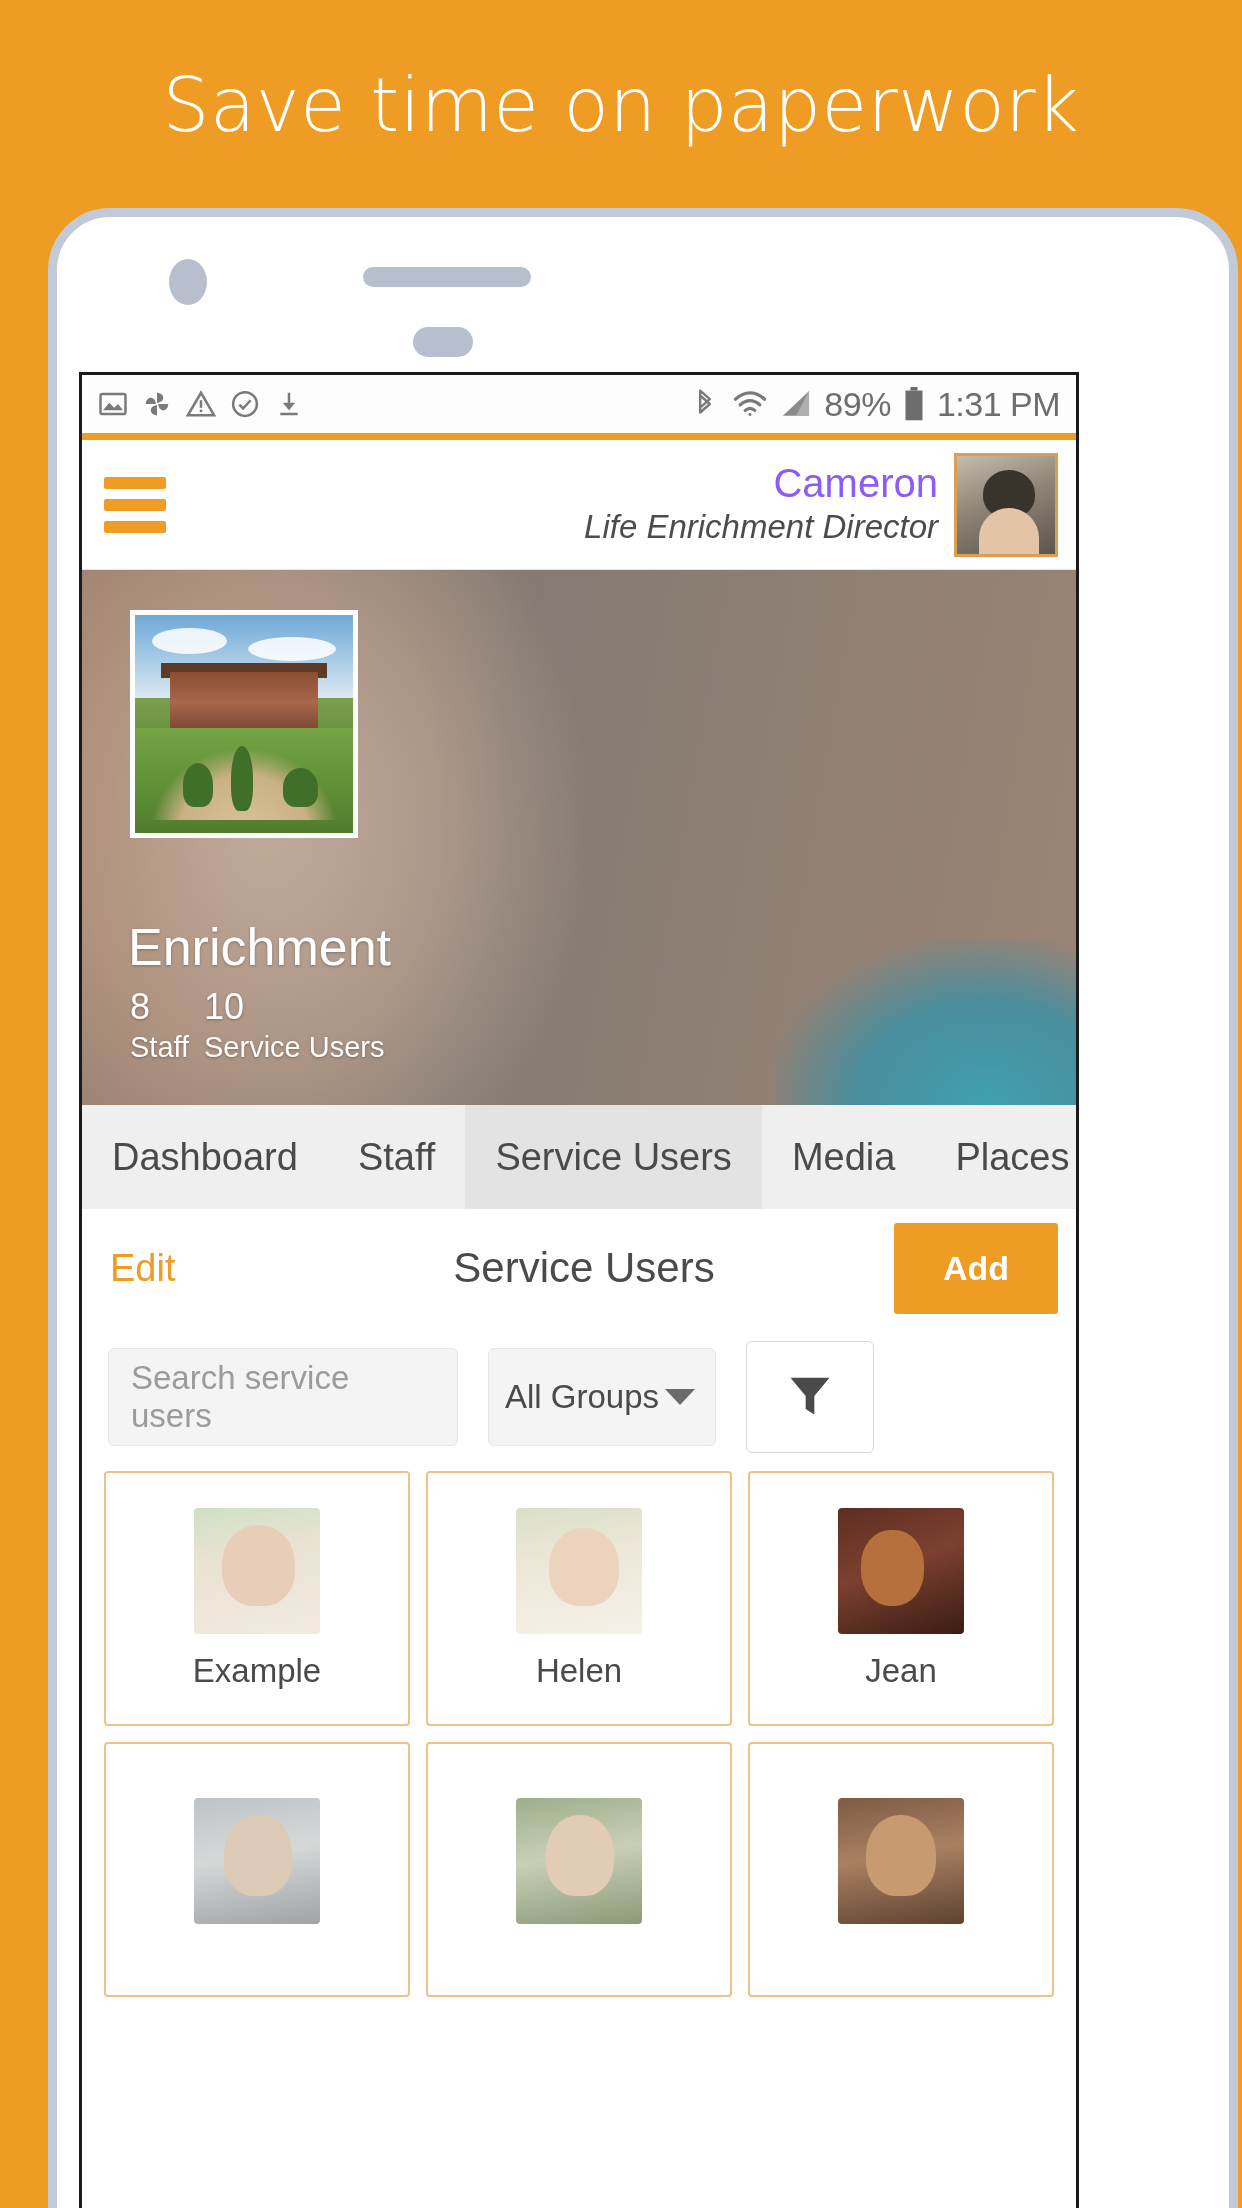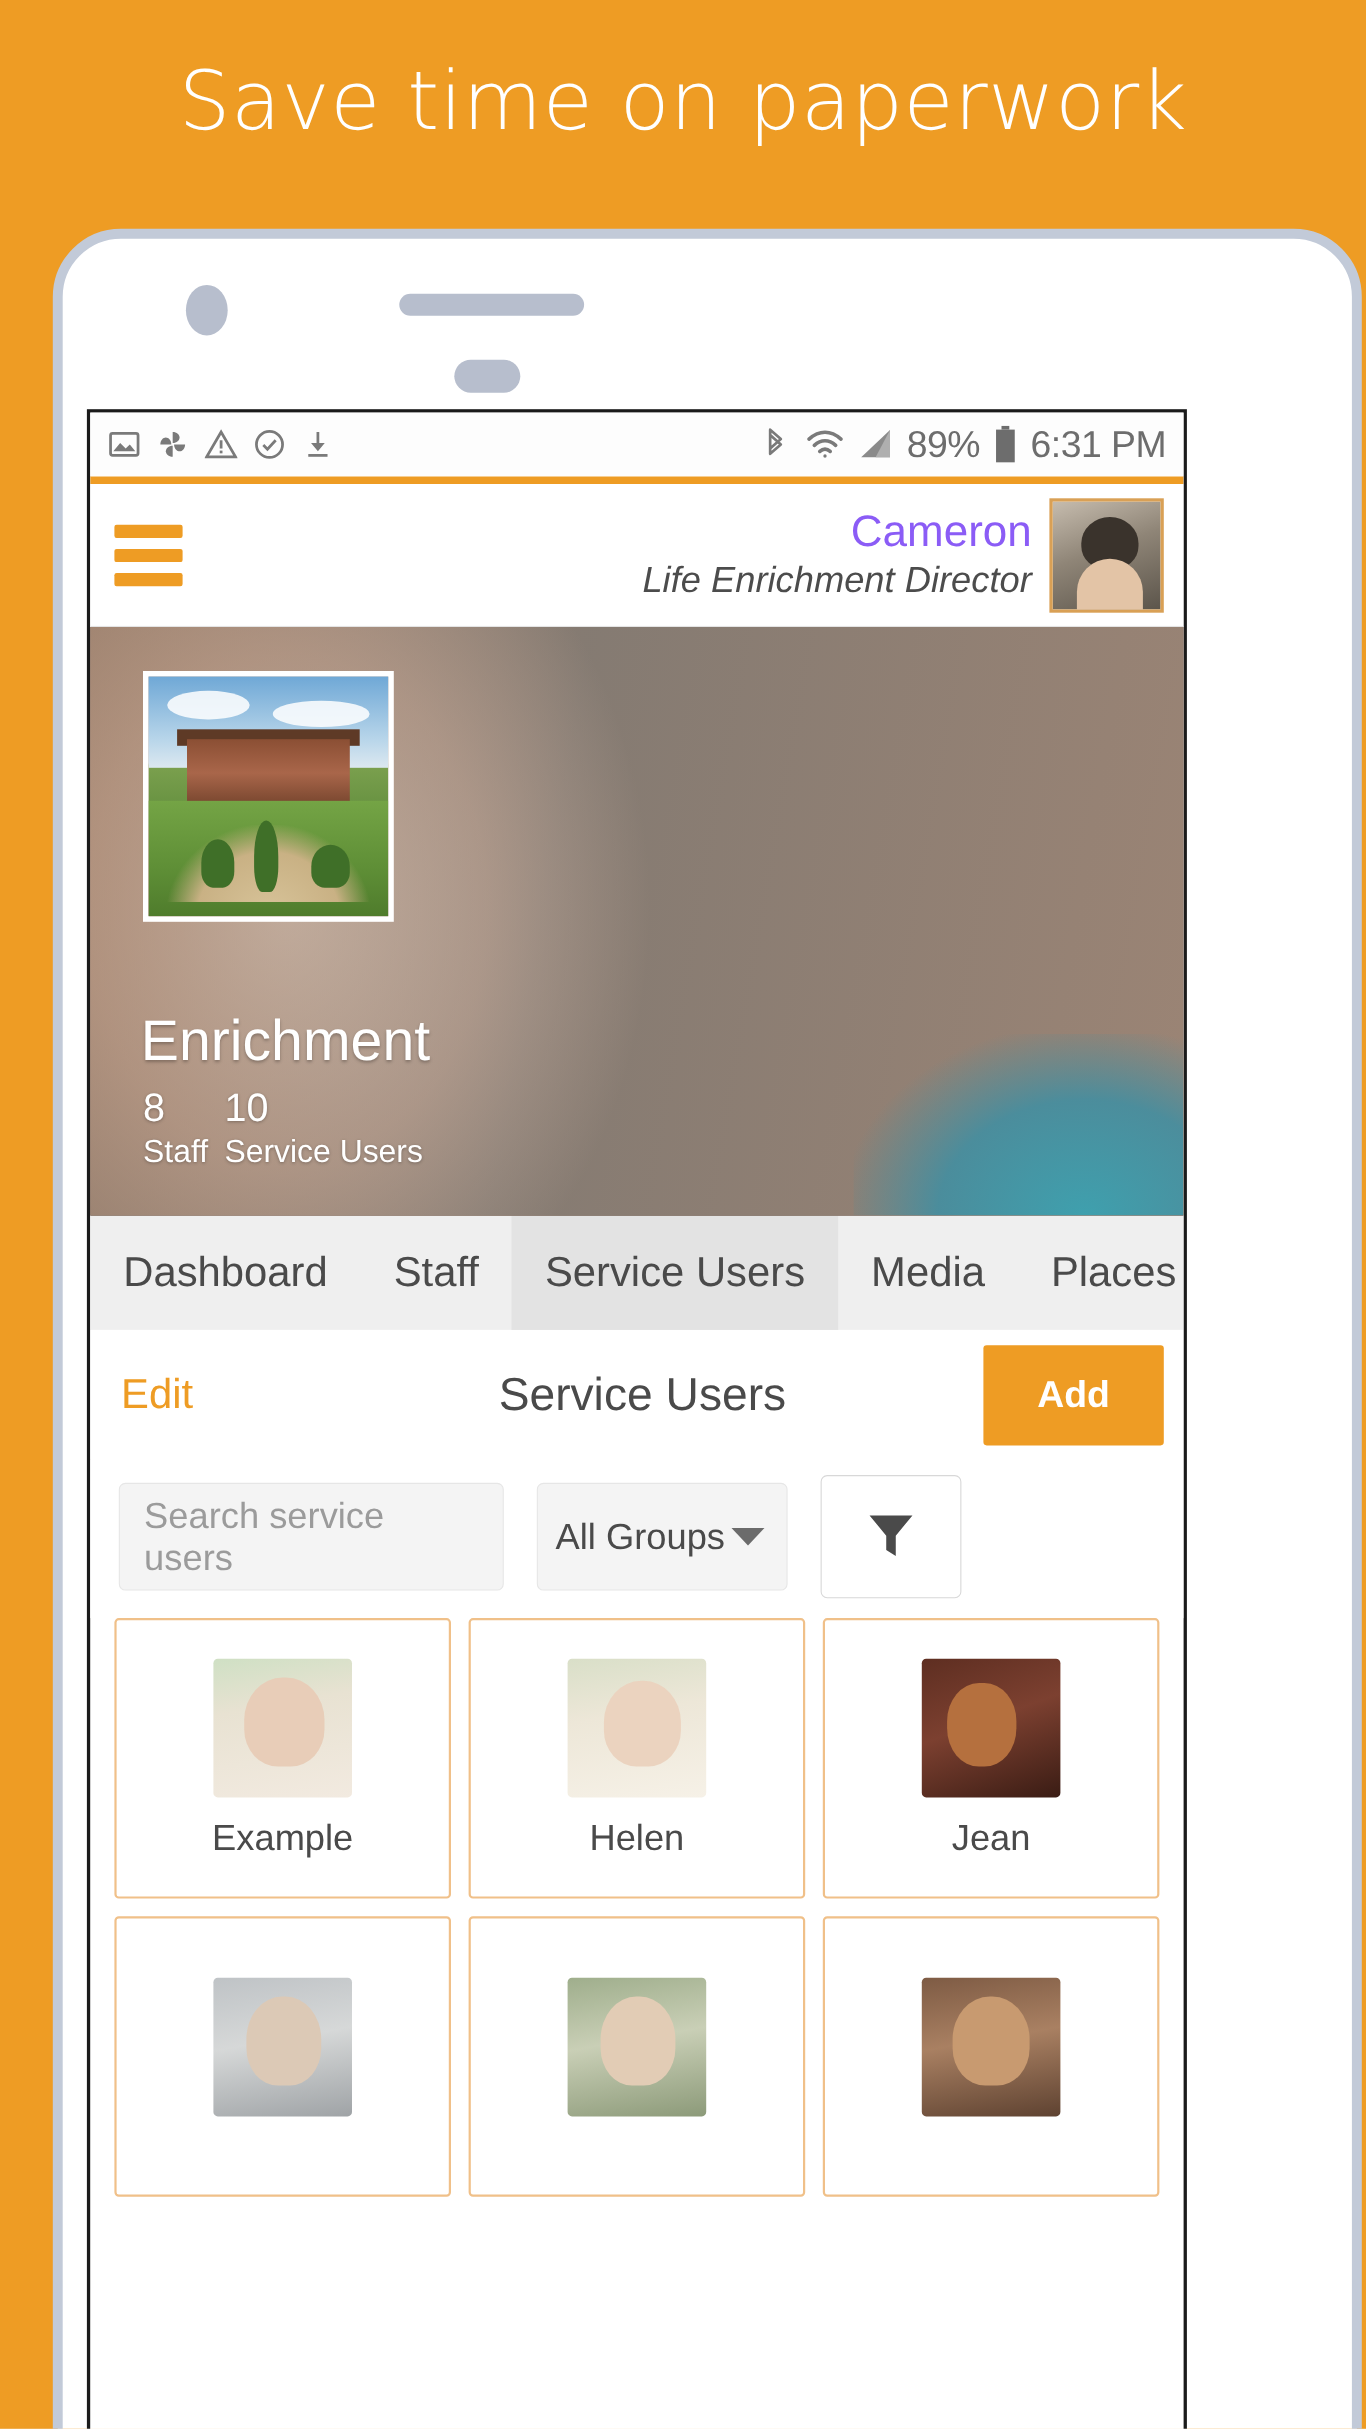--- a/index.html
+++ b/index.html
@@ -5,21 +5,21 @@
   * { box-sizing: border-box; margin: 0; padding: 0; }
   html, body {
     width: 1242px; height: 2208px;
     font-family: "Liberation Sans", sans-serif;
     overflow: hidden;
   }
   body { background: #EE9C24; position: relative; }
 
   
   .promo-title {
-    position: absolute; top: 52px; left: 0; width: 1242px;
+    position: absolute; top: 65px; left: 0; width: 1242px;
     text-align: center;
     color: #FFFFFF;
     font-size: 74px;
     font-weight: 300;
     letter-spacing: 0.5px;
     line-height: 1.1;
     font-family: "DejaVu Sans", sans-serif;
   }
 
   
@@ -344,21 +344,21 @@
               <path d="M20 1v17h-9z" fill="#AFAFAF"></path>
             </svg>
         </span>
         <span class="sb-text">89%</span>
         <span class="sb-icon">
           <svg width="22" height="34" viewBox="0 0 14 24">
               <rect x="4.5" y="0" width="5" height="2.5" fill="#6D6D6D"></rect>
               <rect x="1" y="2.5" width="12" height="21" fill="#6D6D6D"></rect>
             </svg>
         </span>
-        <span class="sb-text">6:31 PM</span>
+        <span class="sb-text">1:31 PM</span>
       </div>
     </div>
     <div class="orange-rule"></div>
 
     <div class="appbar">
       <div class="hamburger">
         <span></span>
           <span></span>
           <span></span>
       </div>

